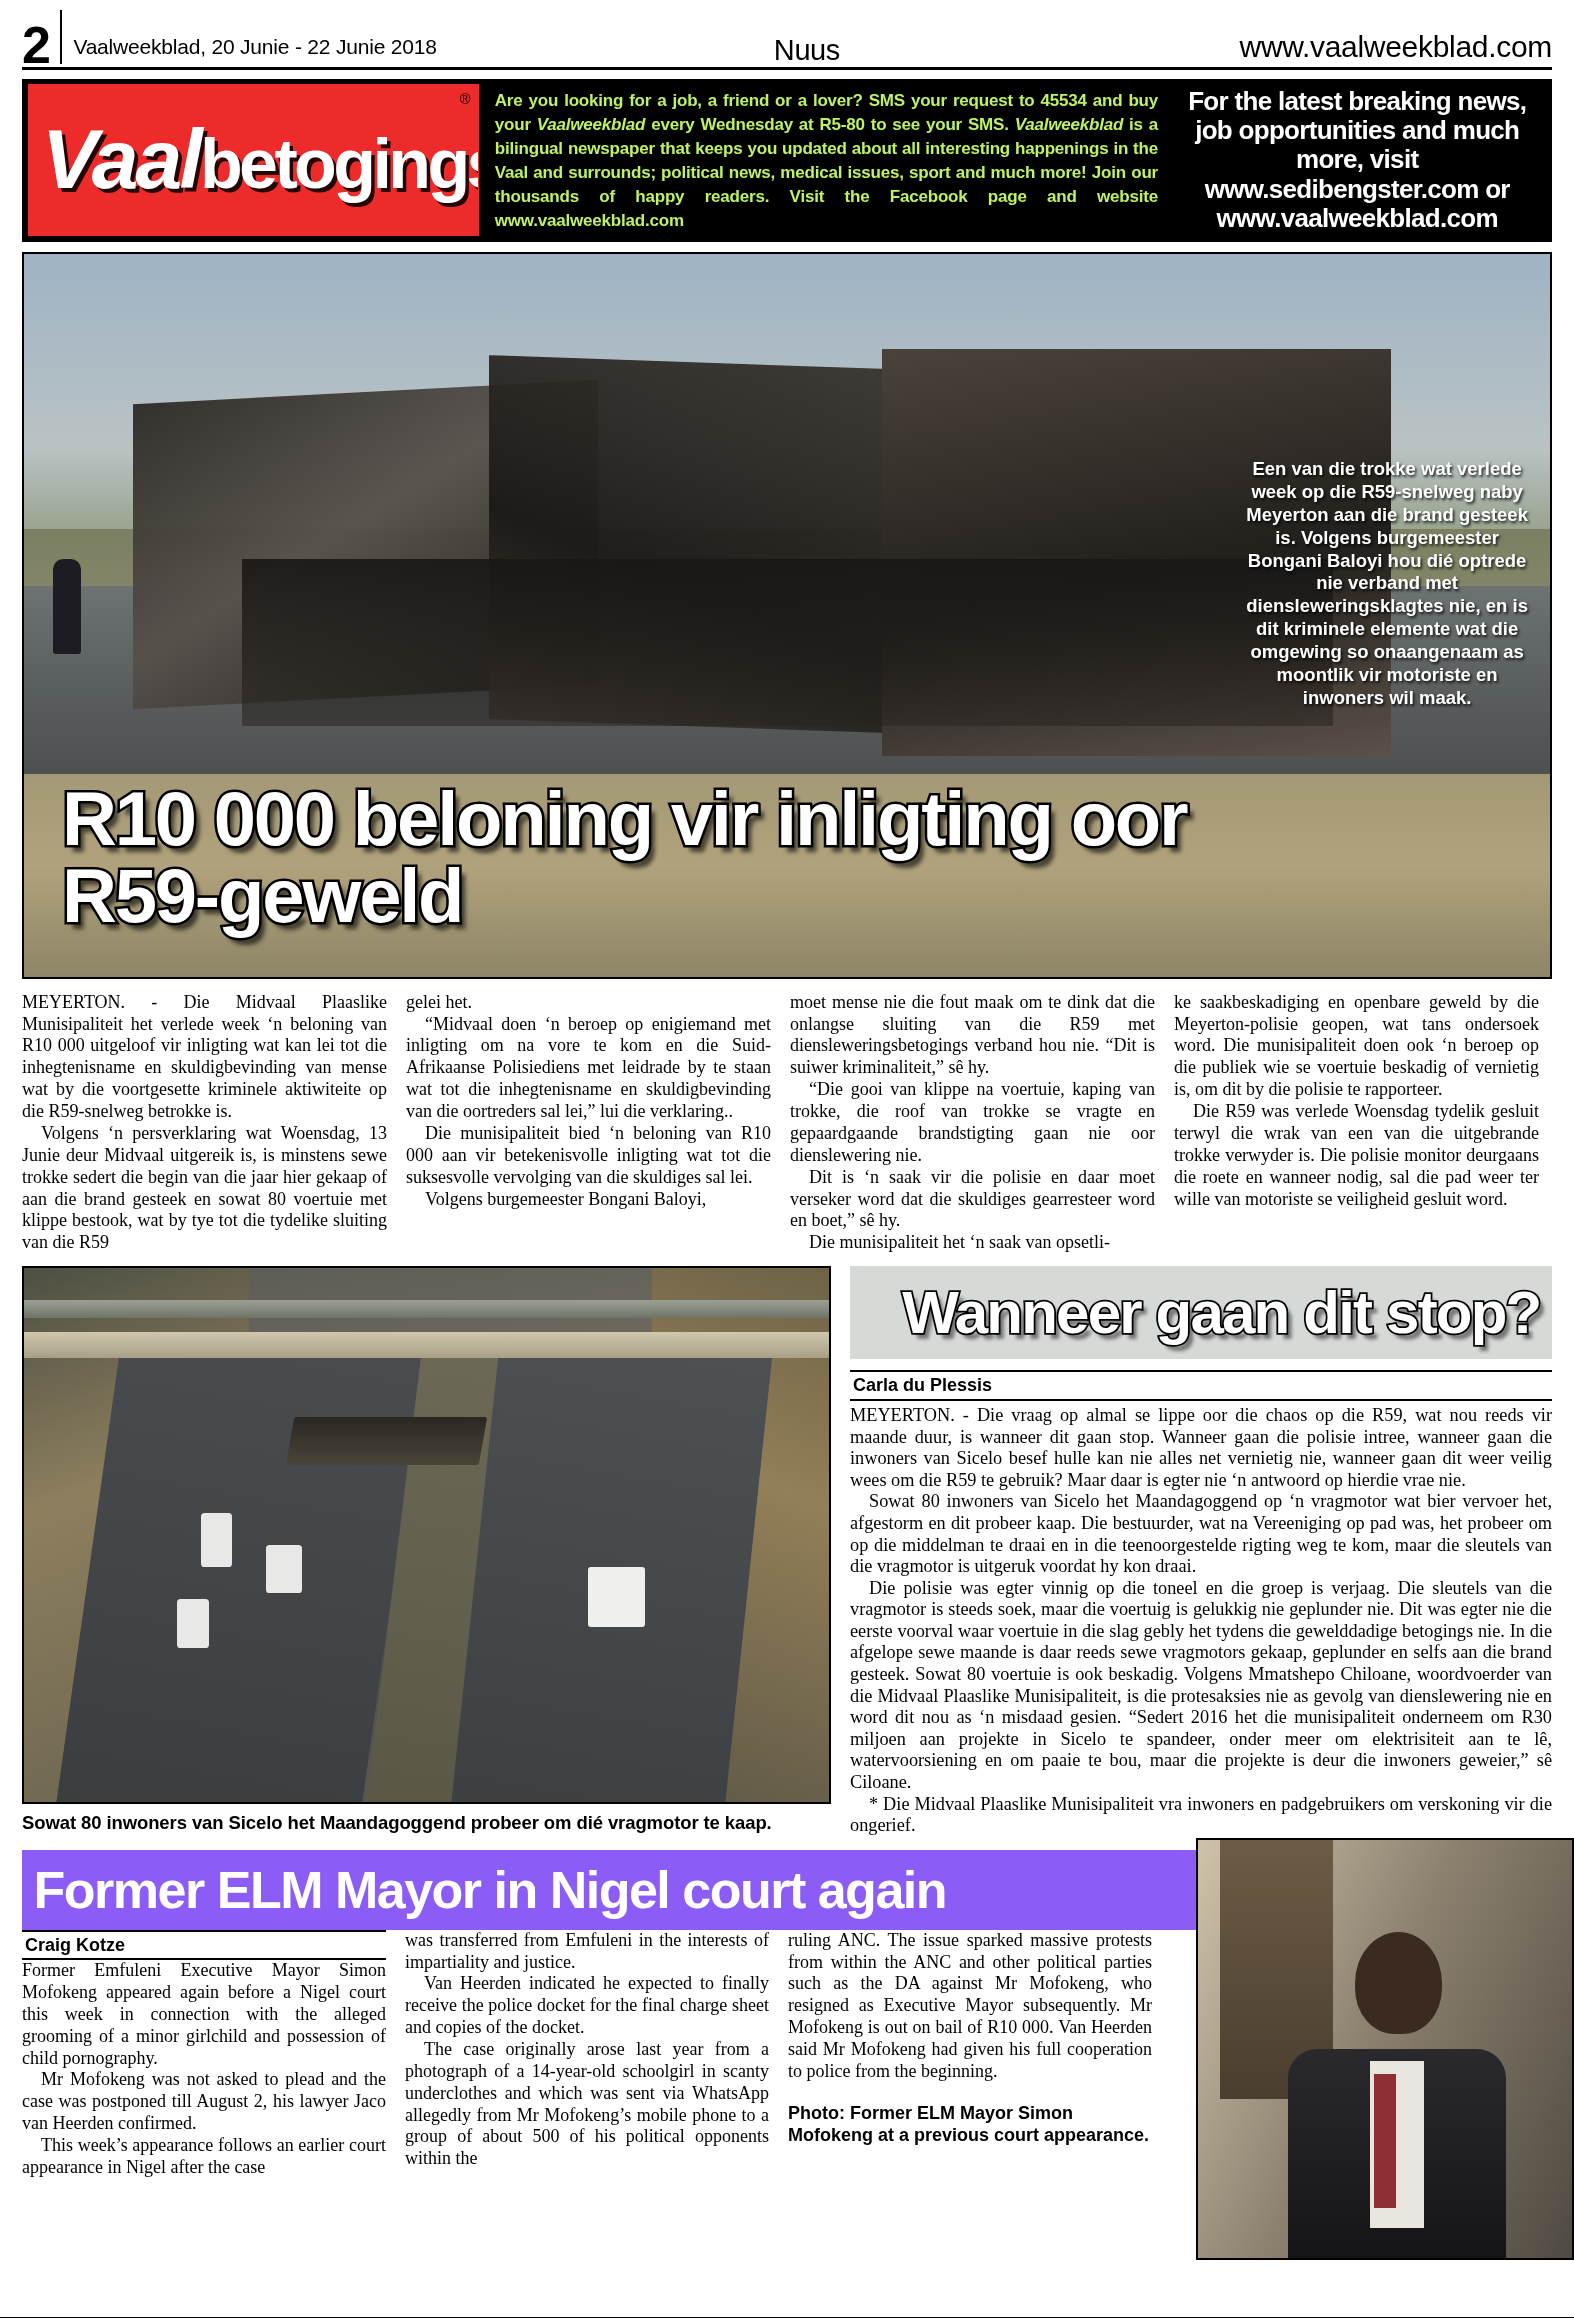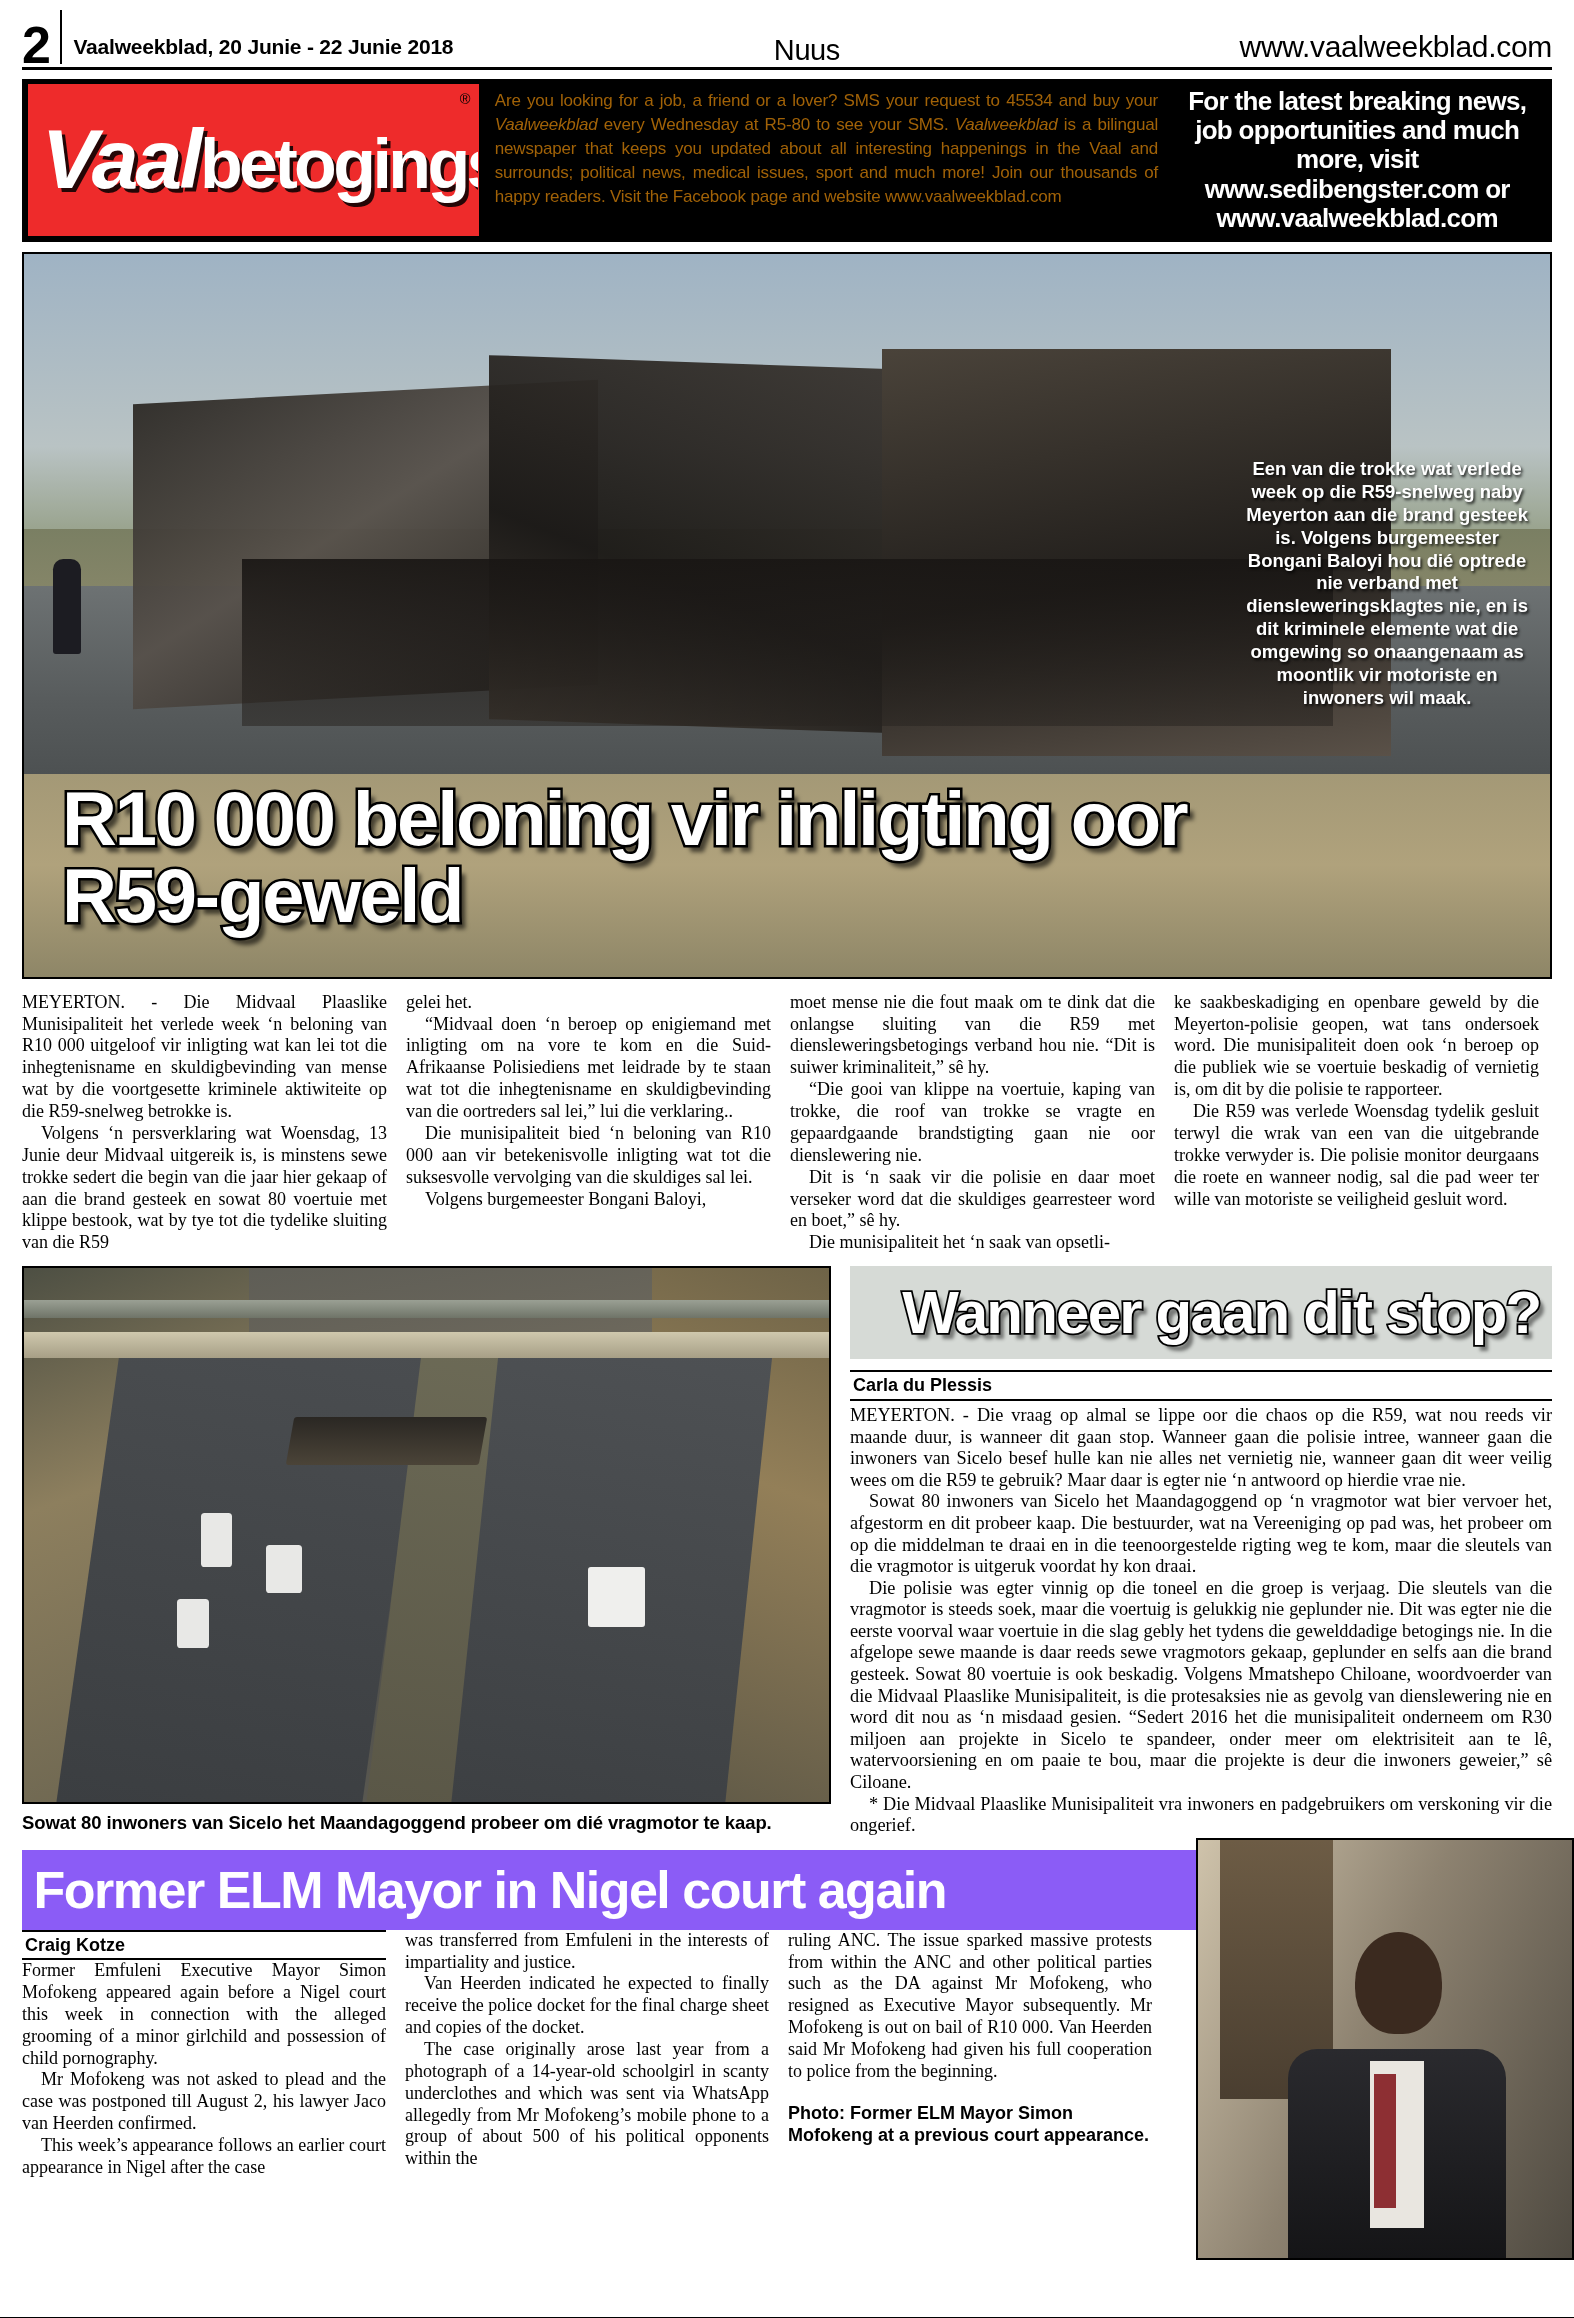--- a/index.html
+++ b/index.html
@@ -17,21 +17,21 @@
   .folio { display:flex; align-items:flex-end; height:67px; padding-top:5.8px; }
   .folio-num {
     font-family:"Liberation Sans", sans-serif;
     font-weight:bold; font-size:52px; line-height:.85;
     padding-right:10.2px; letter-spacing:-1.5px;
   }
   .folio-rule { width:2.2px; background:#000; align-self:stretch; margin:4.4px 0 2.9px 0; }
   .folio-bar { flex:1; display:flex; align-items:center; position:relative; padding:0 0 2.9px 11.6px; }
   .folio-date {
     font-family:"Liberation Sans", sans-serif;
-    font-weight:bold; font-size:21px; letter-spacing:-0.2px;
+    font-weight:normal; font-size:21px; letter-spacing:-0.2px;
   }
   .folio-section {
     position:absolute; left:50%; transform:translateX(-50%);
     font-family:"Liberation Sans", sans-serif;
     font-size:29px; font-weight:400; letter-spacing:-0.4px; bottom:0px;
   }
   .folio-web {
     margin-left:auto;
     font-family:"Liberation Sans", sans-serif;
     font-size:30px; letter-spacing:-0.3px;
@@ -55,23 +55,23 @@
     letter-spacing:-2.9px; padding-left:13px;
     text-shadow:3.6px 3.6px 0 rgba(0,0,0,.85);
     white-space:nowrap;
   }
   .logo-text .wk { font-style:normal; font-size:70px; letter-spacing:-3.6px; }
   .logo-reg {
     position:absolute; right:7.3px; top:5.8px; color:#000;
     font-family:"Liberation Sans", sans-serif; font-size:14.5px;
   }
   .ad-copy {
-    flex:1; color:#a16207; padding:4.4px 10.2px 0 16px;
-    font-family:"Liberation Sans", sans-serif;
-    font-weight:normal; font-size:17px; line-height:1.42;
+    flex:1; color:#bef264; padding:4.4px 10.2px 0 16px;
+    font-family:"Liberation Sans", sans-serif;
+    font-weight:bold; font-size:17px; line-height:1.42;
     text-align:justify; letter-spacing:-0.2px;
   }
   .ad-copy i { font-style:italic; }
   .ad-promo {
     width:378px; color:#fff; text-align:center;
     font-family:"Liberation Sans", sans-serif;
     font-weight:bold; font-size:26px; line-height:1.12;
     letter-spacing:-0.7px; padding-top:2.9px;
   }
 

